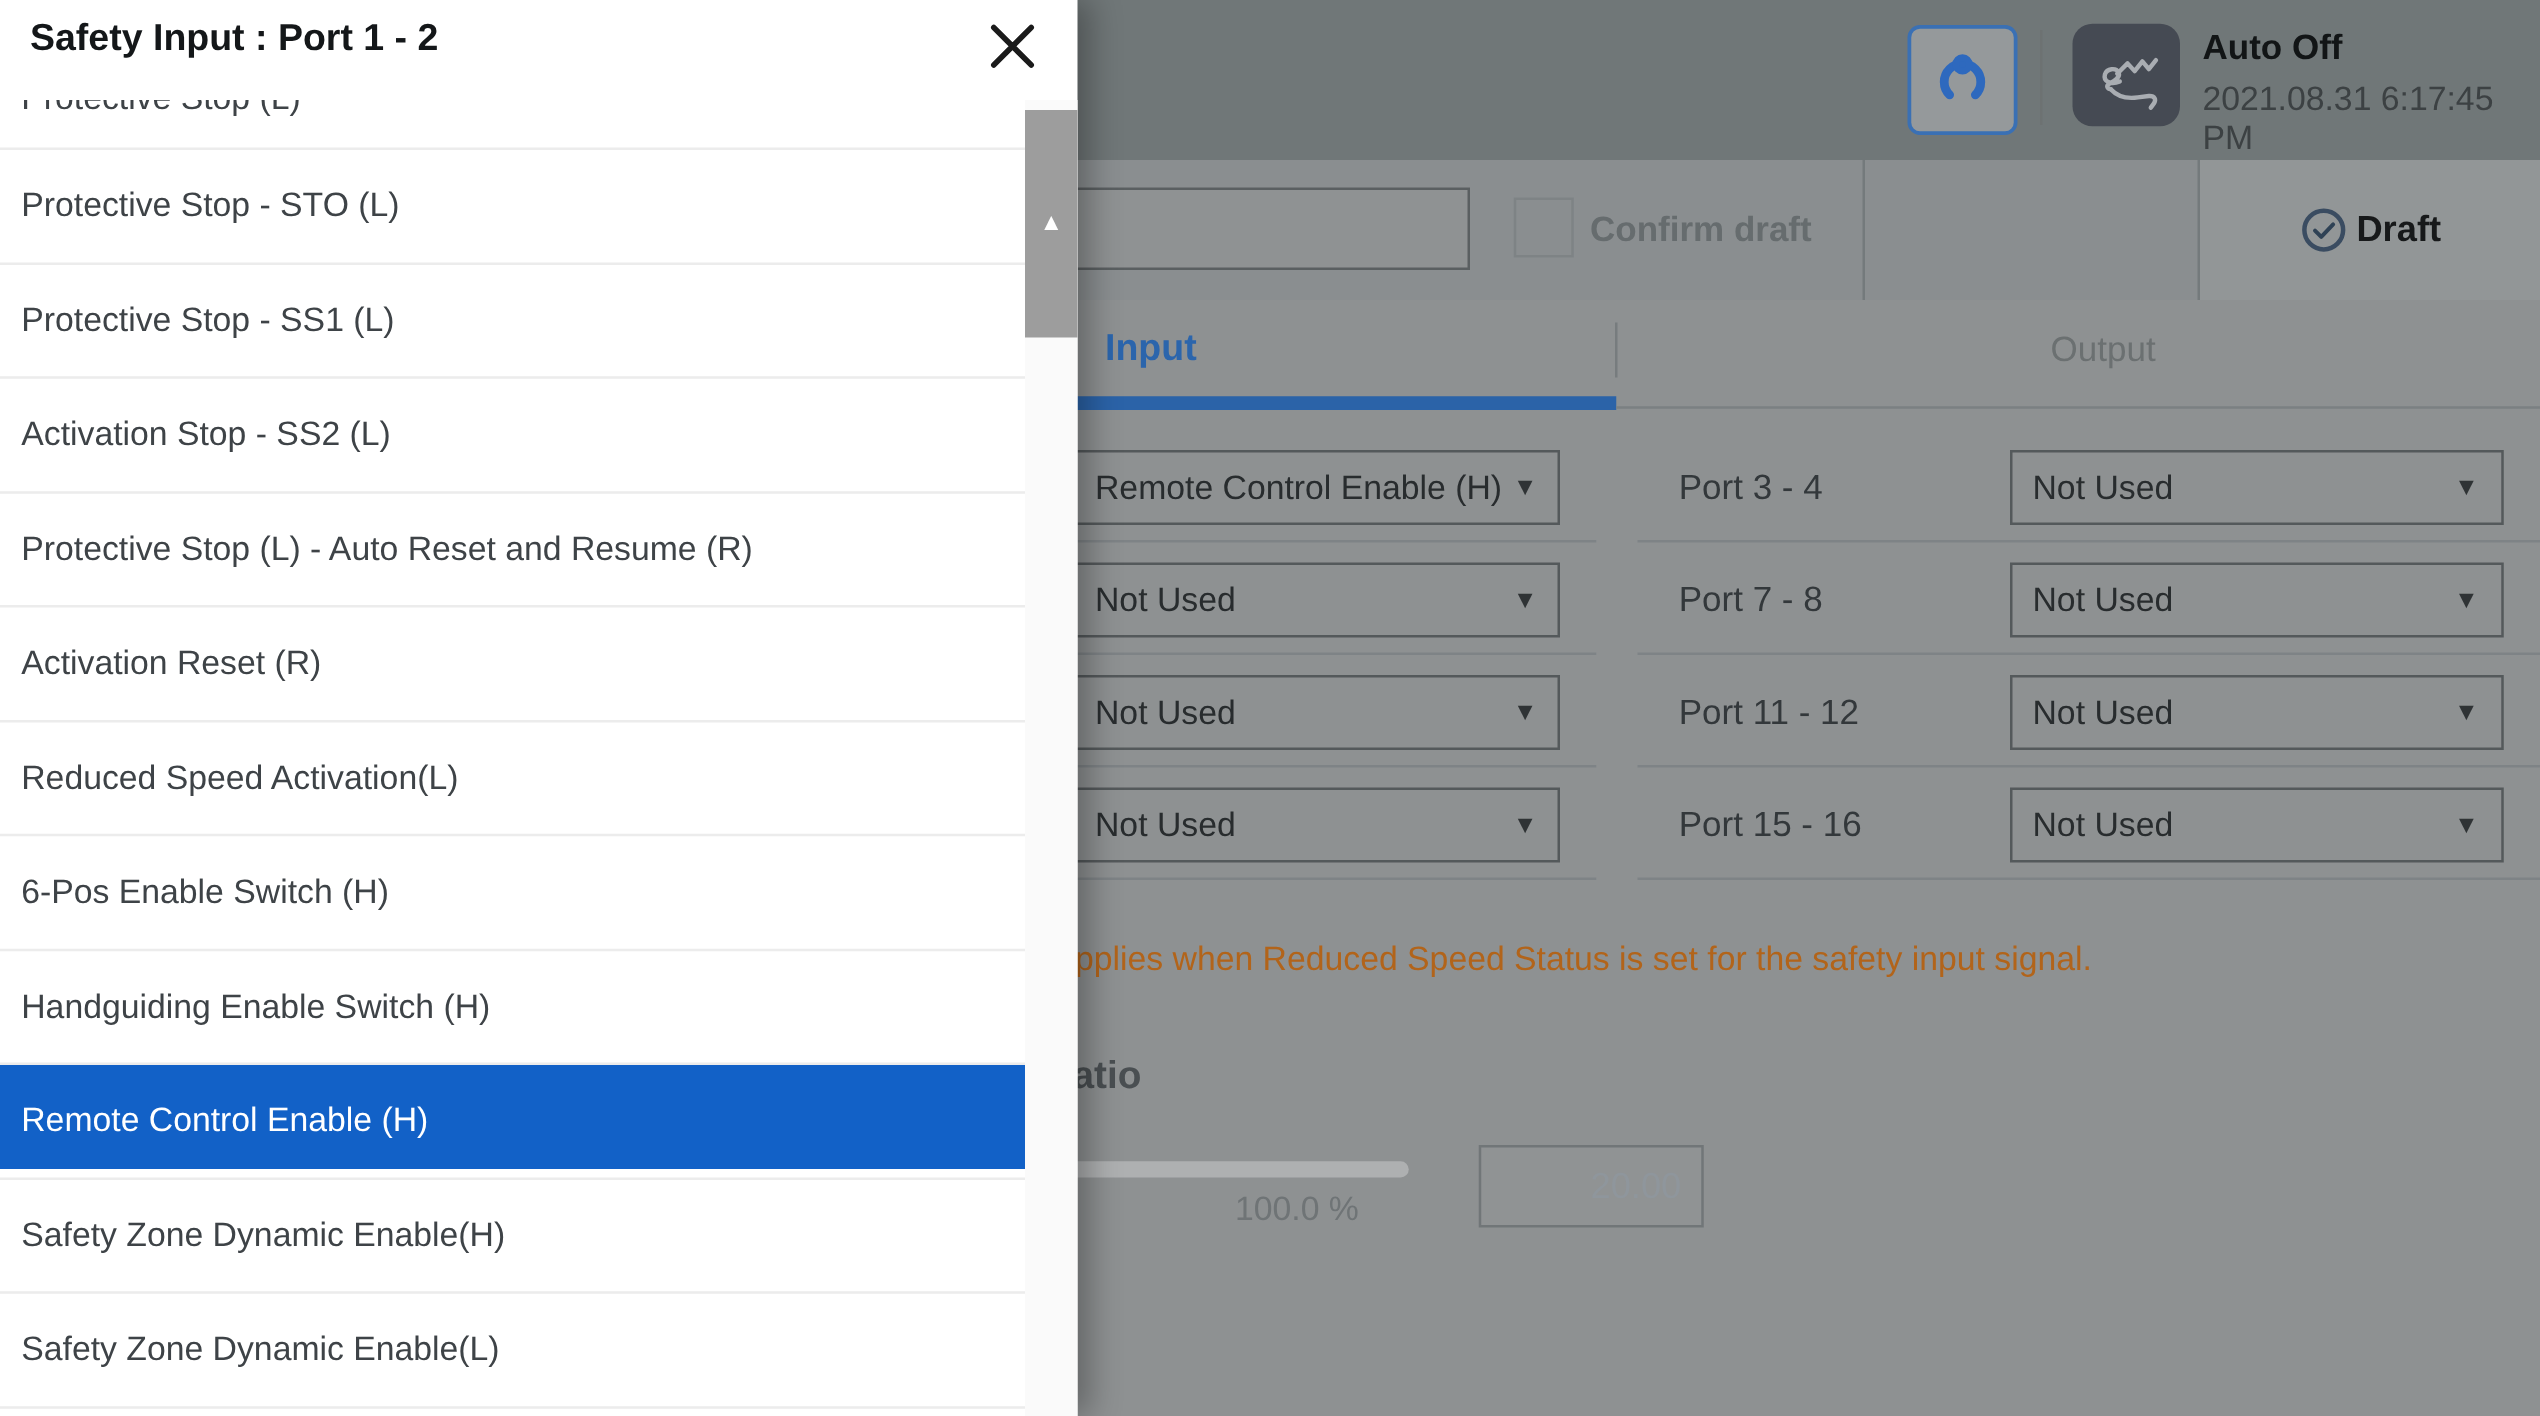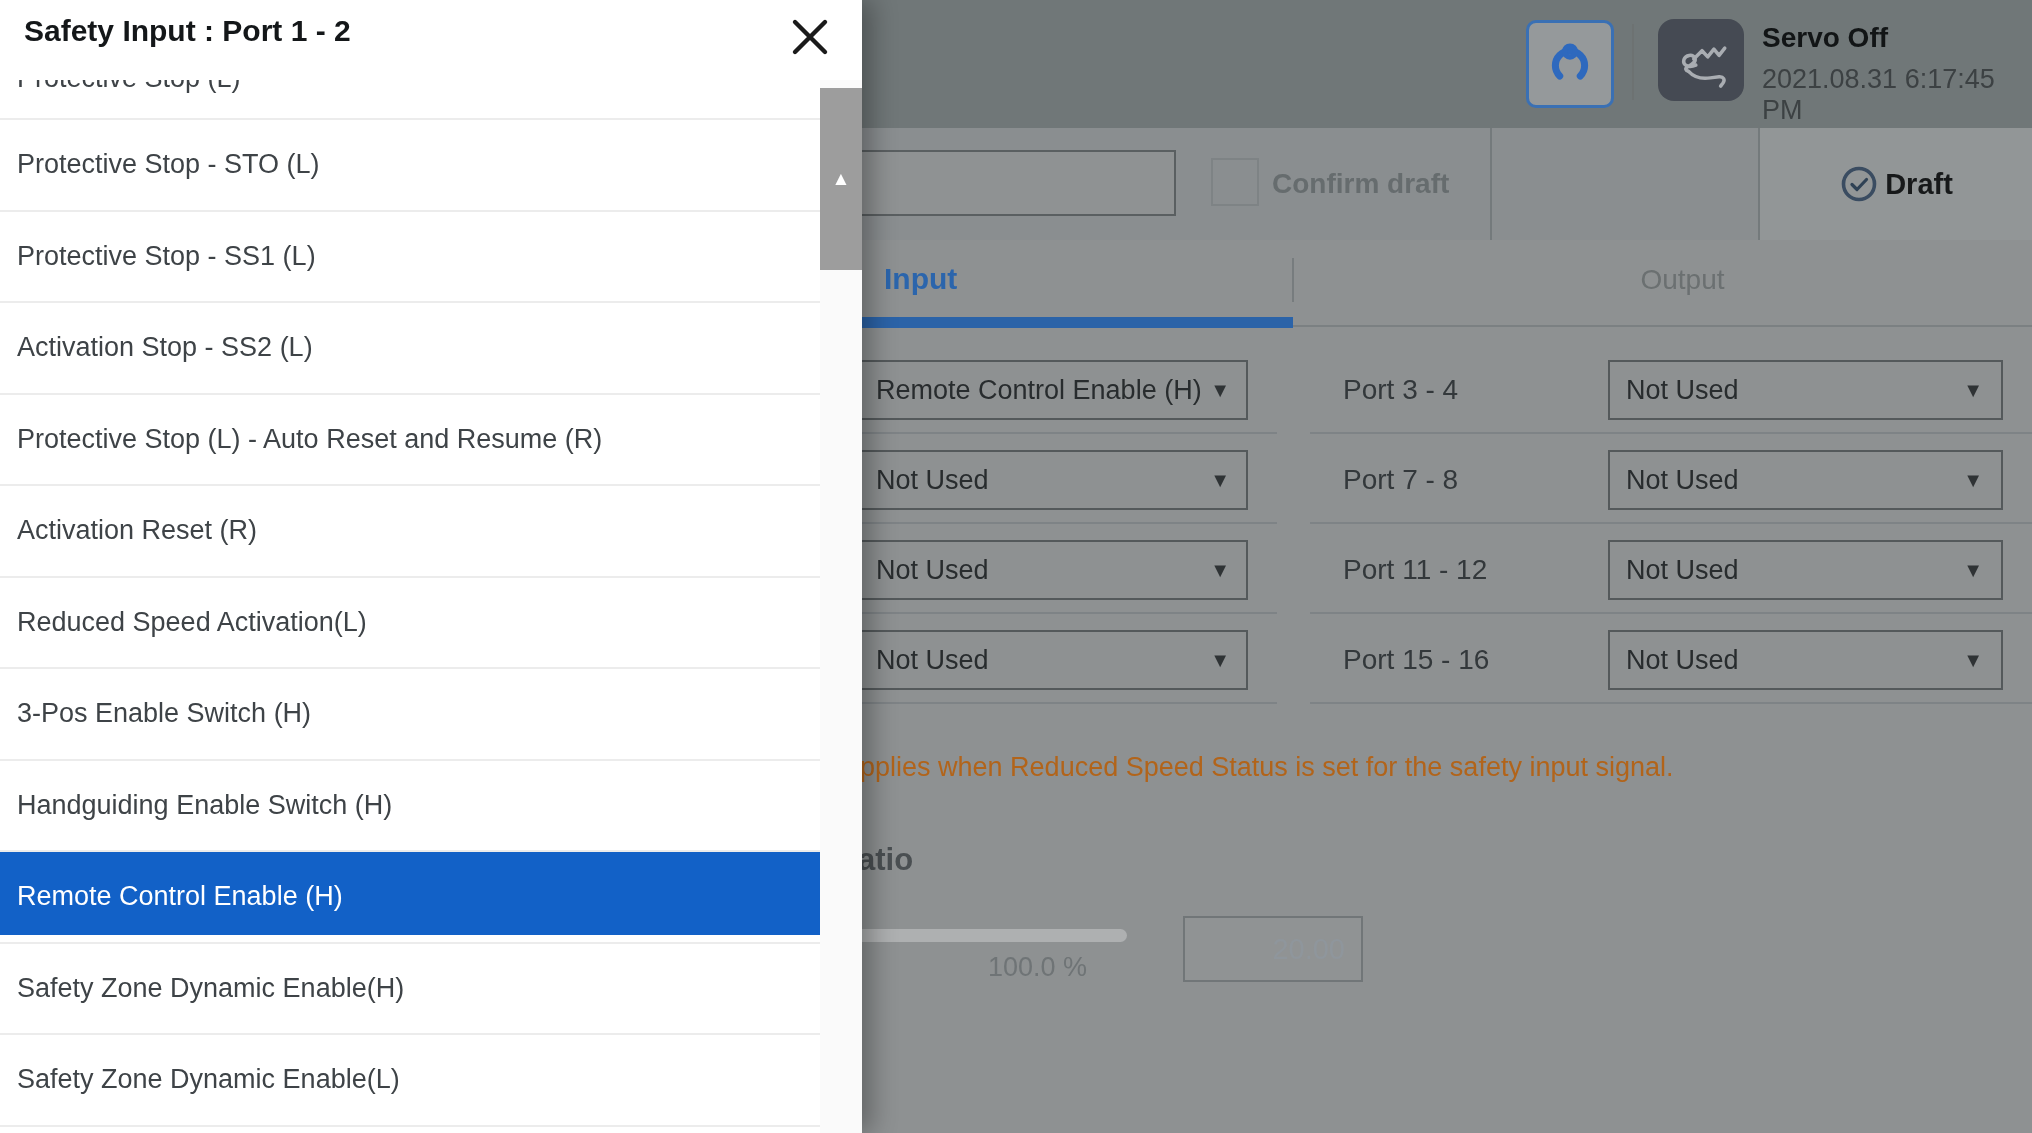--- a/index.html
+++ b/index.html
@@ -92,21 +92,21 @@
       <div class="hdr-divider"></div>
       <div class="hand-chip">
         <span>
           <svg width="62" height="58" viewBox="0 0 60 56" fill="none" stroke="#A9ADB2" stroke-width="3.4" stroke-linecap="round" stroke-linejoin="round">
             <path d="M25 33 C18 36 12 33 13.5 27.5 C15 23 22 22 24 26 C26 30 20 33 16.5 35 C14.5 36.3 15 38.4 18 39"></path>
             <path d="M23 27 L31 19 L36.5 25 L42.5 17.5 L47.5 23.5 L53 16.5"></path>
             <path d="M18 39 C23 44.5 31 46.5 39 45.3 L47.5 44.3 C52 44 53.5 47 51.3 50.2 L49 53.3"></path>
           </svg>
         </span>
       </div>
-      <div class="servo-title">Servo Off</div>
+      <div class="servo-title">Auto Off</div>
       <div class="servo-time">2021.08.31 6:17:45 PM</div>
     </div>
 
     <div class="toolbar">
       <div class="name-input"></div>
       <div class="cdraft-box"></div>
       <div class="cdraft-label">Confirm draft</div>
       <div class="tb-divider d1"></div>
       <div class="tb-divider d2"></div>
       <div class="draft-btn">
@@ -215,21 +215,21 @@
       <div class="row">
           <span>Protective Stop (L) - Auto Reset and Resume (R)</span>
         </div>
       <div class="row">
           <span>Activation Reset (R)</span>
         </div>
       <div class="row">
           <span>Reduced Speed Activation(L)</span>
         </div>
       <div class="row">
-          <span>3-Pos Enable Switch (H)</span>
+          <span>6-Pos Enable Switch (H)</span>
         </div>
       <div class="row">
           <span>Handguiding Enable Switch (H)</span>
         </div>
       <div class="row sel">
           <span>Remote Control Enable (H)</span>
         </div>
       <div class="row">
           <span>Safety Zone Dynamic Enable(H)</span>
         </div>

